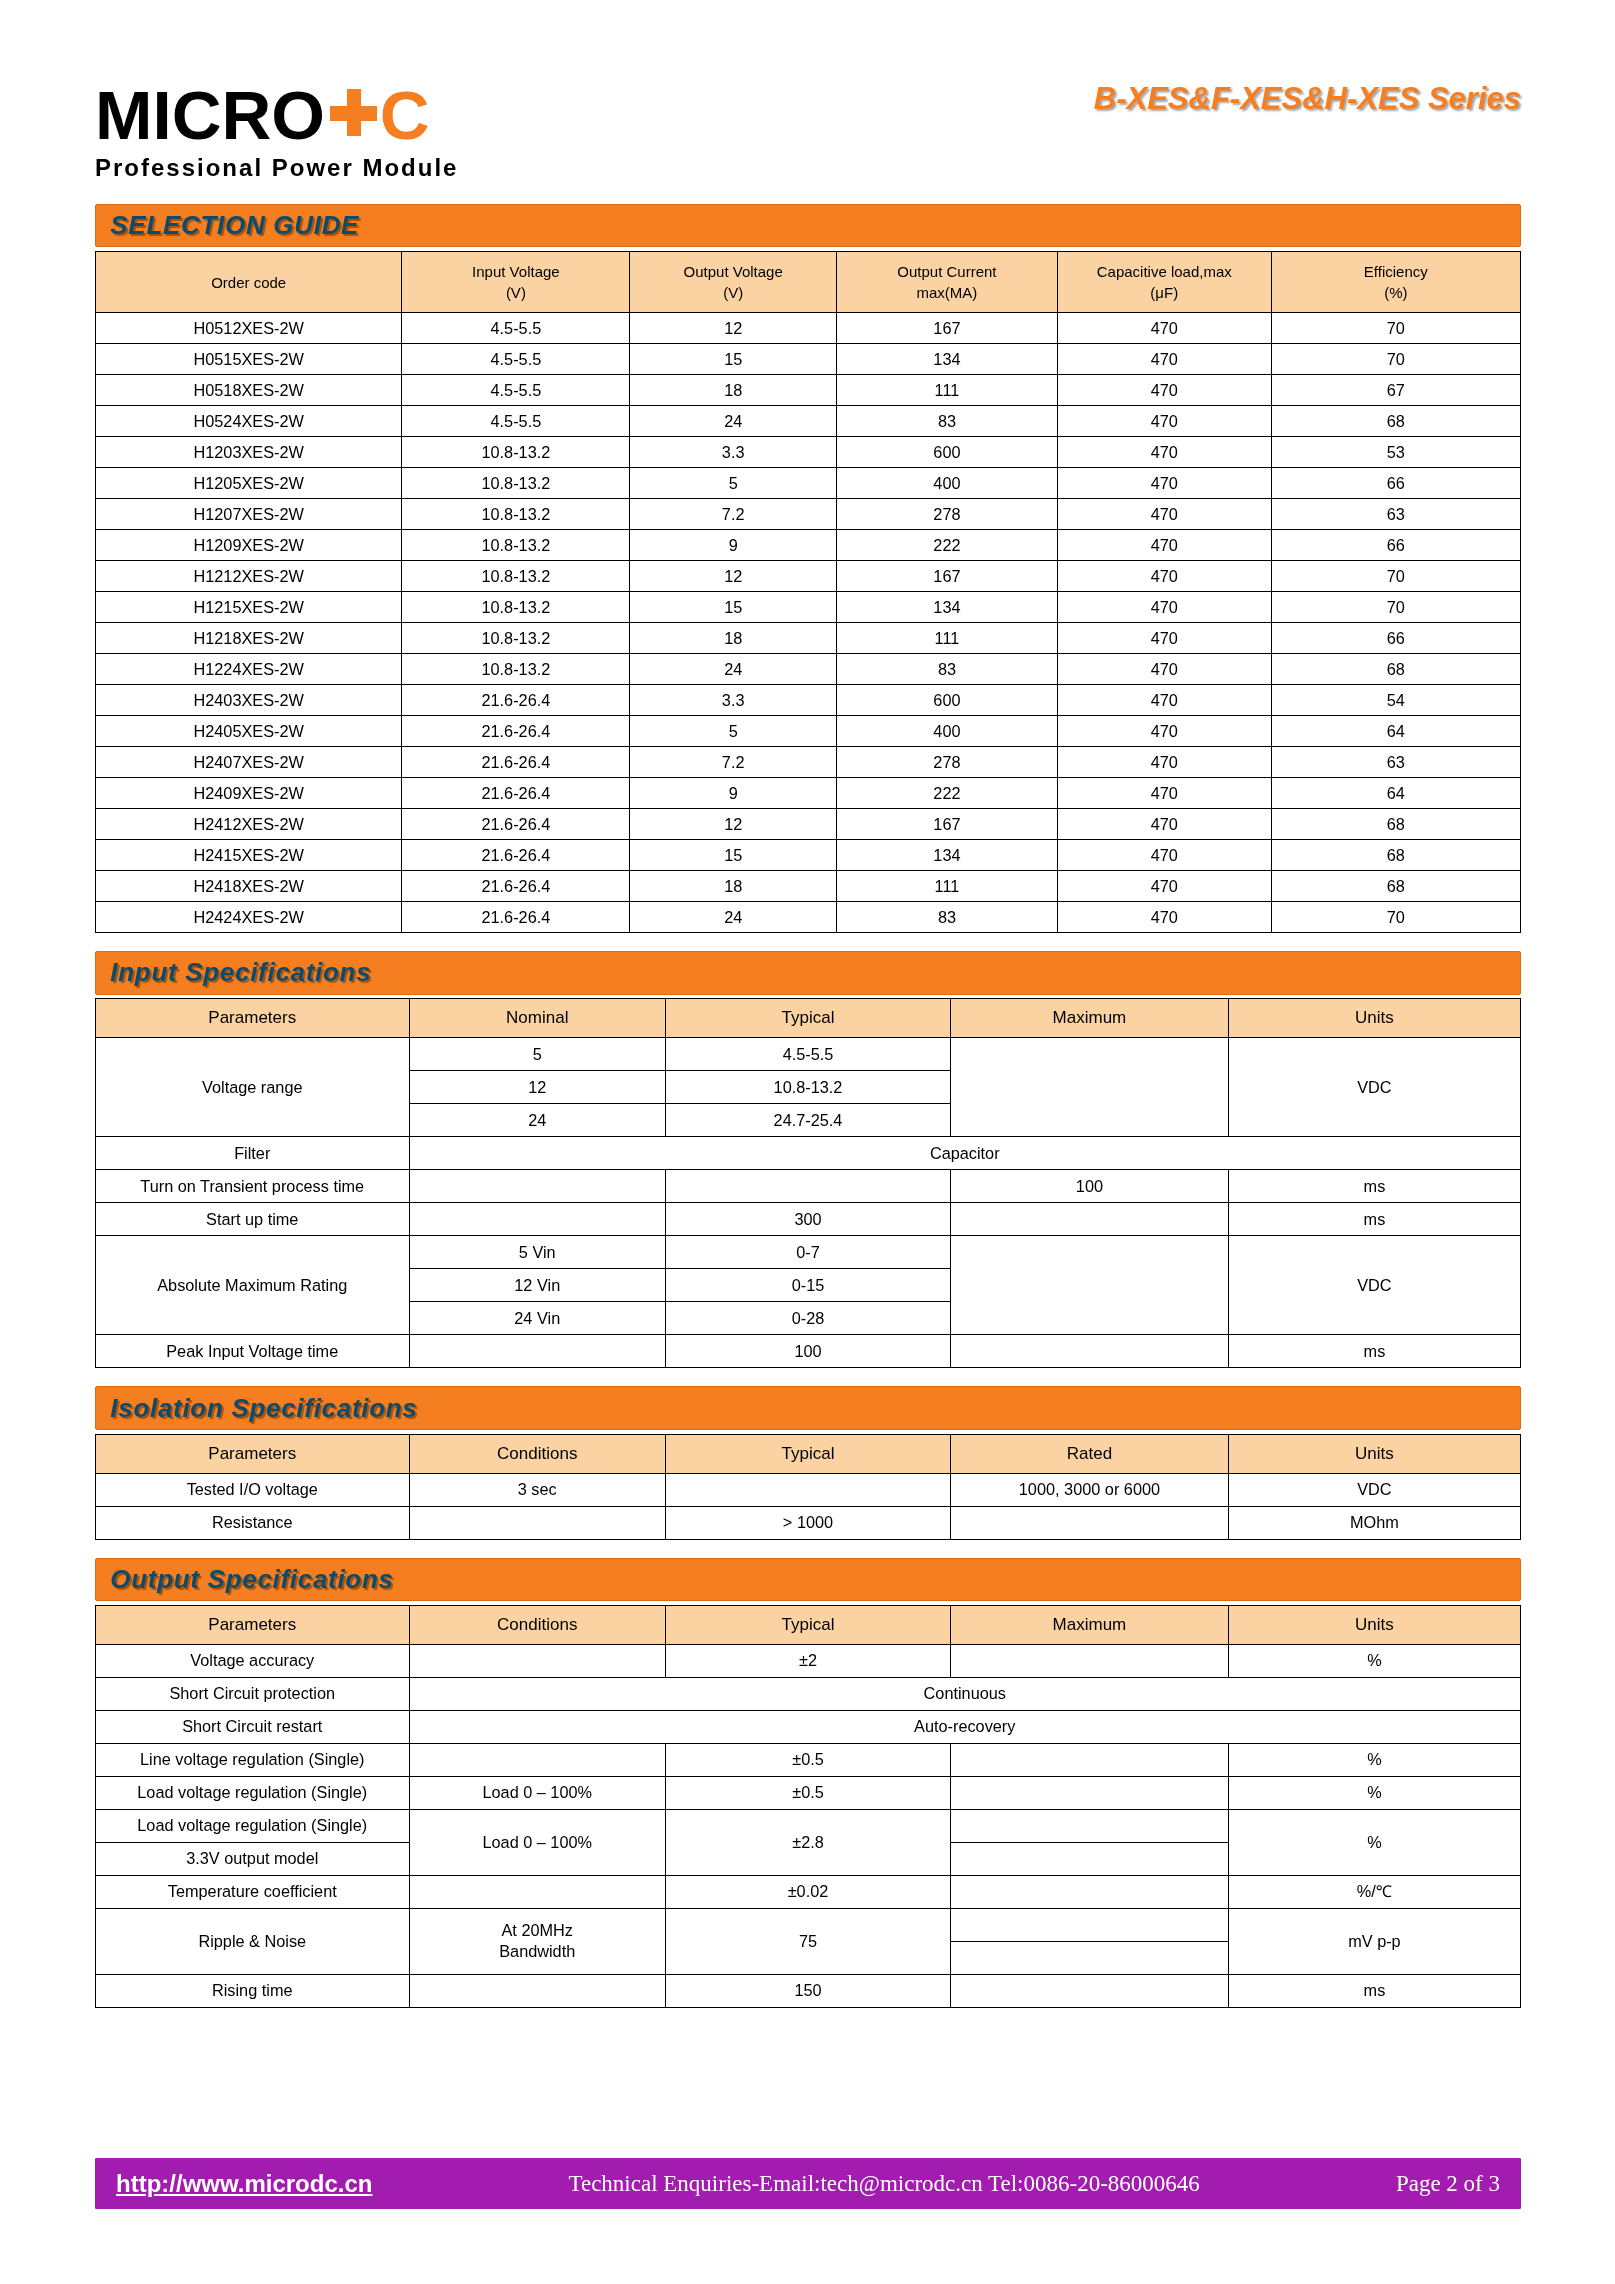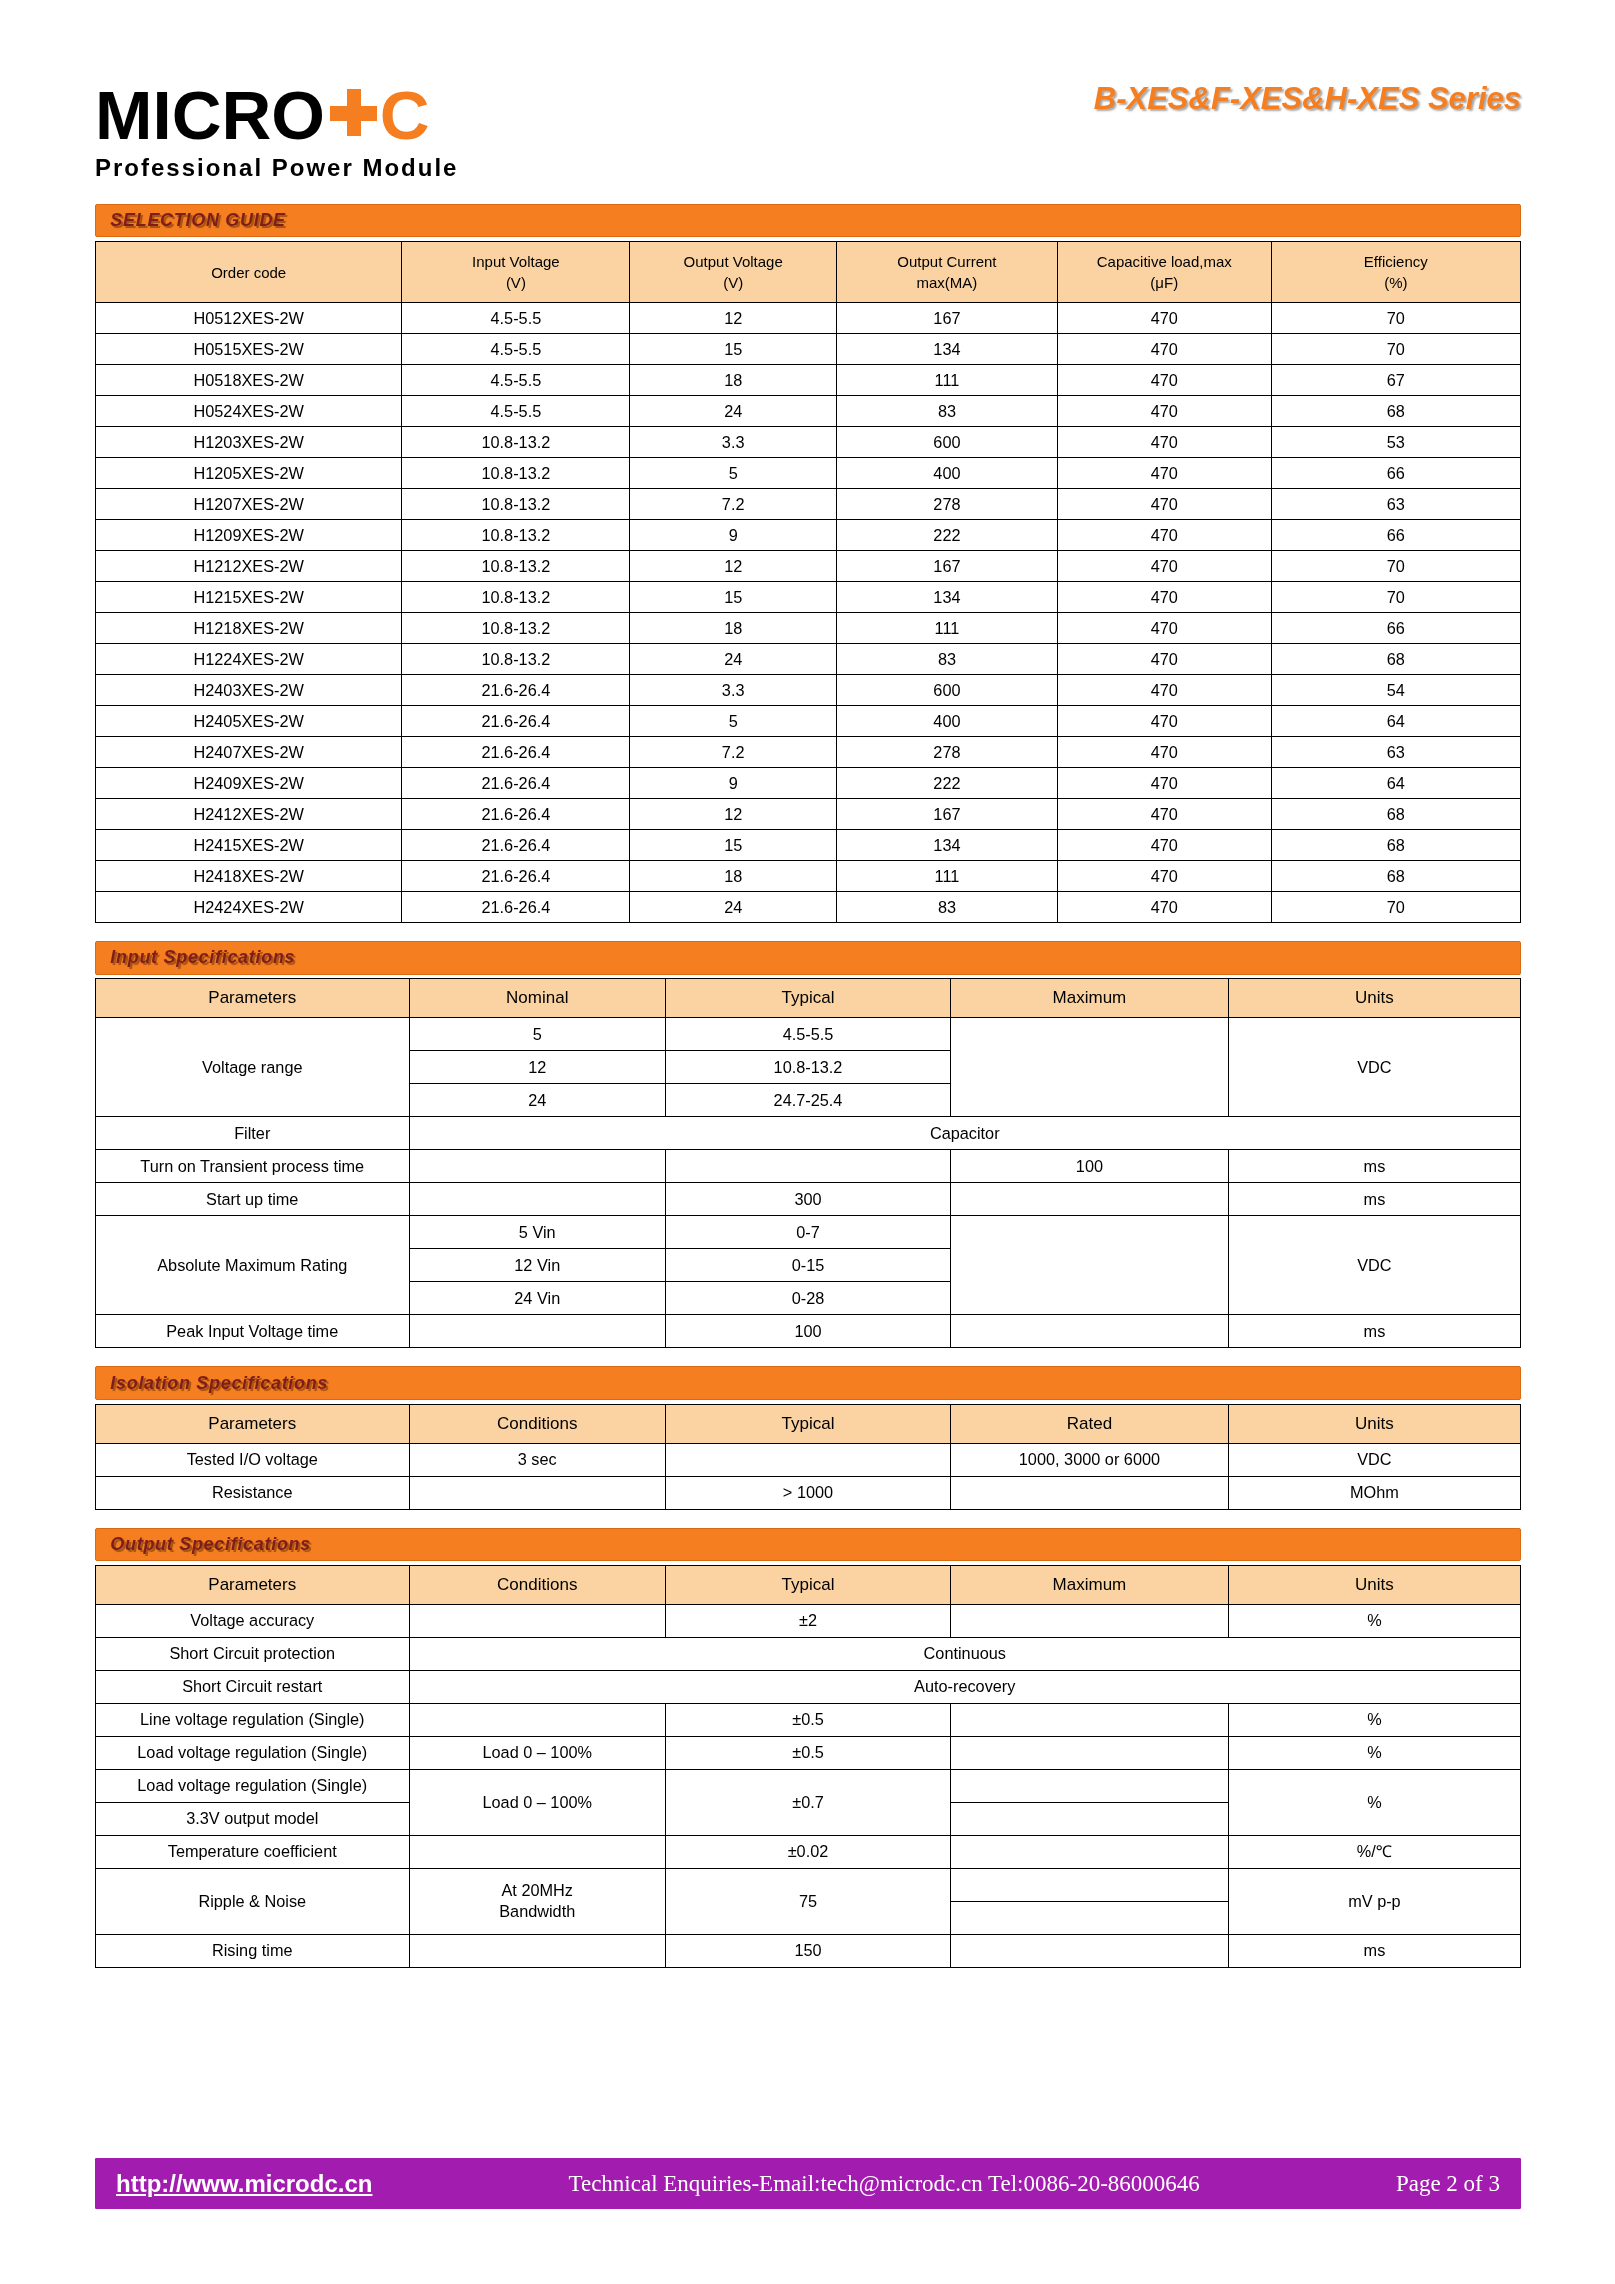--- a/index.html
+++ b/index.html
@@ -28,21 +28,21 @@
   .series-title {
     color: #F57E20; font-size: 31px; font-weight: 700;
     text-shadow: 2px 2px 2px rgba(110,110,110,.6);
     padding-bottom: 5.2px; white-space: nowrap; font-style: italic;
   }
 
   
   .section { margin-bottom: 18px; }
   .section-bar { background: #F57E20; border: 1.3px solid #D96A12; padding: 5.2px 14.3px; border-radius: 2px; }
   .section-title {
-    color: #7f1d1d; font-weight: 700; font-style: italic; font-size: 18px;
+    color: #0c4a6e; font-weight: 700; font-style: italic; font-size: 26px;
     letter-spacing: 0.7px; text-shadow: 2px 2px 0.7px rgba(100,50,0,.55);
   }
 
   
   table { width: 100%; border-collapse: collapse; table-layout: fixed; margin-top: 3.9px; }
   th, td { border: 1.3px solid #000; text-align: center; vertical-align: middle; padding: 3.3px 5.2px; overflow: hidden; }
   thead th { background: #FBD3A2; font-weight: 400; }
 
   .sel-table th { font-size: 15px; line-height: 1.4; height: 61px; }
   .sel-table td { font-size: 16.3px; height: 31px; }
@@ -479,21 +479,21 @@
         <tr>
           <td>Load voltage regulation (Single)</td>
           <td>Load 0 – 100%</td>
           <td>±0.5</td>
           <td></td>
           <td>%</td>
         </tr>
         <tr>
           <td>Load voltage regulation (Single)</td>
           <td rowspan="2">Load 0 – 100%</td>
-          <td rowspan="2">±0.7</td>
+          <td rowspan="2">±2.8</td>
           <td></td>
           <td rowspan="2">%</td>
         </tr>
         <tr>
           <td>3.3V output model</td>
           <td></td>
         </tr>
         <tr>
           <td>Temperature coefficient</td>
           <td></td>

